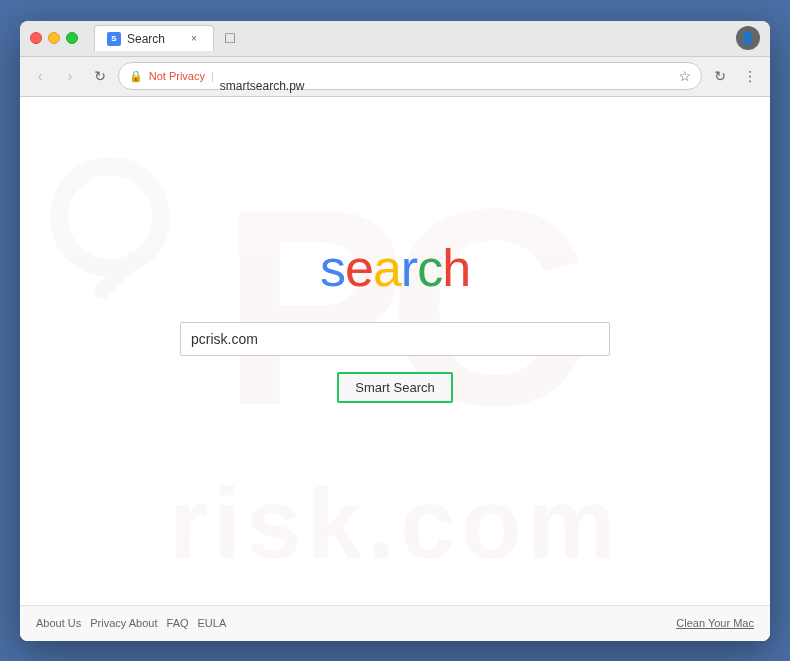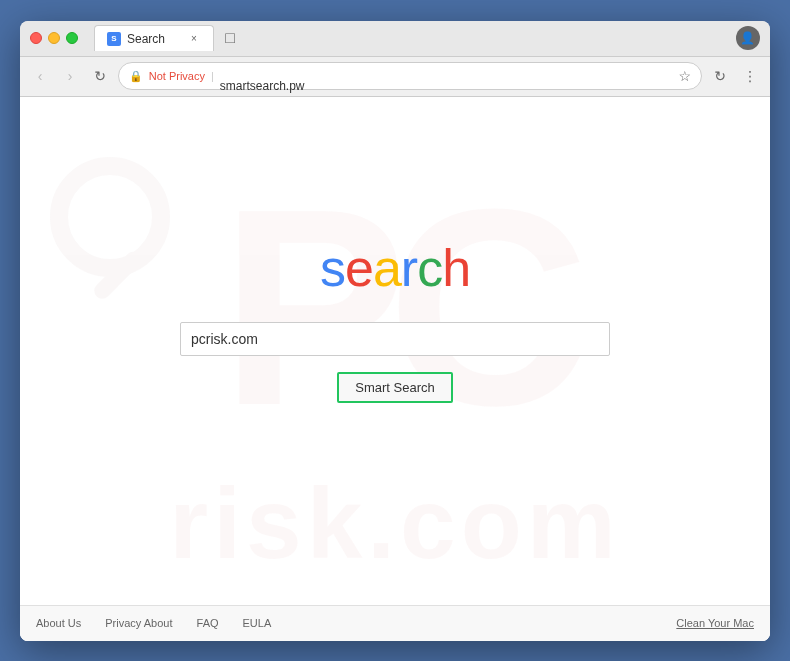--- a/index.html
+++ b/index.html
@@ -329,21 +329,21 @@
     }
 
     
     .page-footer {
       height: 36px;
       background: #f8f8f8;
       border-top: 1px solid #e0e0e0;
       display: flex;
       align-items: center;
       padding: 0 16px;
-      gap: 24px;
+      gap: 9px;
       flex-shrink: 0;
       justify-content: center;
     }
 
     .footer-link {
       font-size: 11px;
       color: #666;
       text-decoration: none;
       cursor: pointer;
     }

